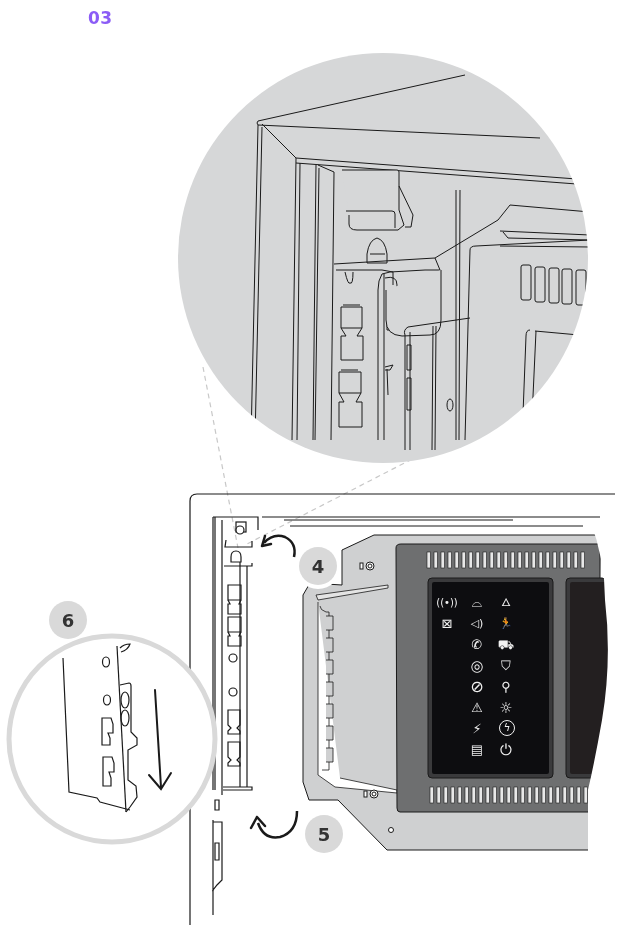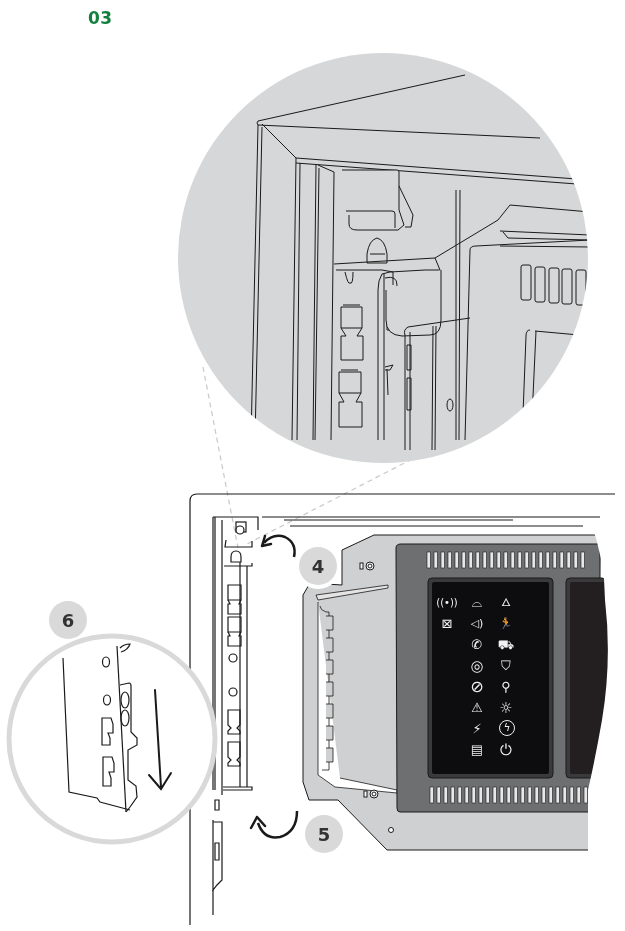--- a/index.html
+++ b/index.html
@@ -1,18 +1,18 @@
 <!DOCTYPE html>
 <html><head>
 <meta charset="utf-8">
 <style>
   html, body { margin:0; padding:0; background:#ffffff; }
   body { width:625px; height:931px; position:relative; overflow:hidden; font-family:"Liberation Sans", sans-serif; }
   .abs { position:absolute; }
-  .page-num { left:88px; top:8px; font-size:17px; font-weight:bold; color:#15803d; font-family:"DejaVu Sans", sans-serif; letter-spacing:0.5px; }
+  .page-num { left:88px; top:8px; font-size:17px; font-weight:bold; color:#8b5cf6; font-family:"DejaVu Sans", sans-serif; letter-spacing:0.5px; }
   .badge { width:38px; height:38px; border-radius:50%; background:#d9d9d9; color:#333; font-size:18px; font-weight:bold; display:flex; align-items:center; justify-content:center; font-family:"DejaVu Sans", sans-serif; }
   svg { position:absolute; left:0; top:0; }
   .icon-cell { position:absolute; width:22px; height:18px; color:#f2f2f2; font-size:13px; line-height:18px; text-align:center; font-family:"DejaVu Sans", sans-serif; }
 </style>
 </head>
 <body>
 
 <div class="abs page-num">03</div>
 
 <svg width="625" height="931" viewBox="0 0 625 931">

